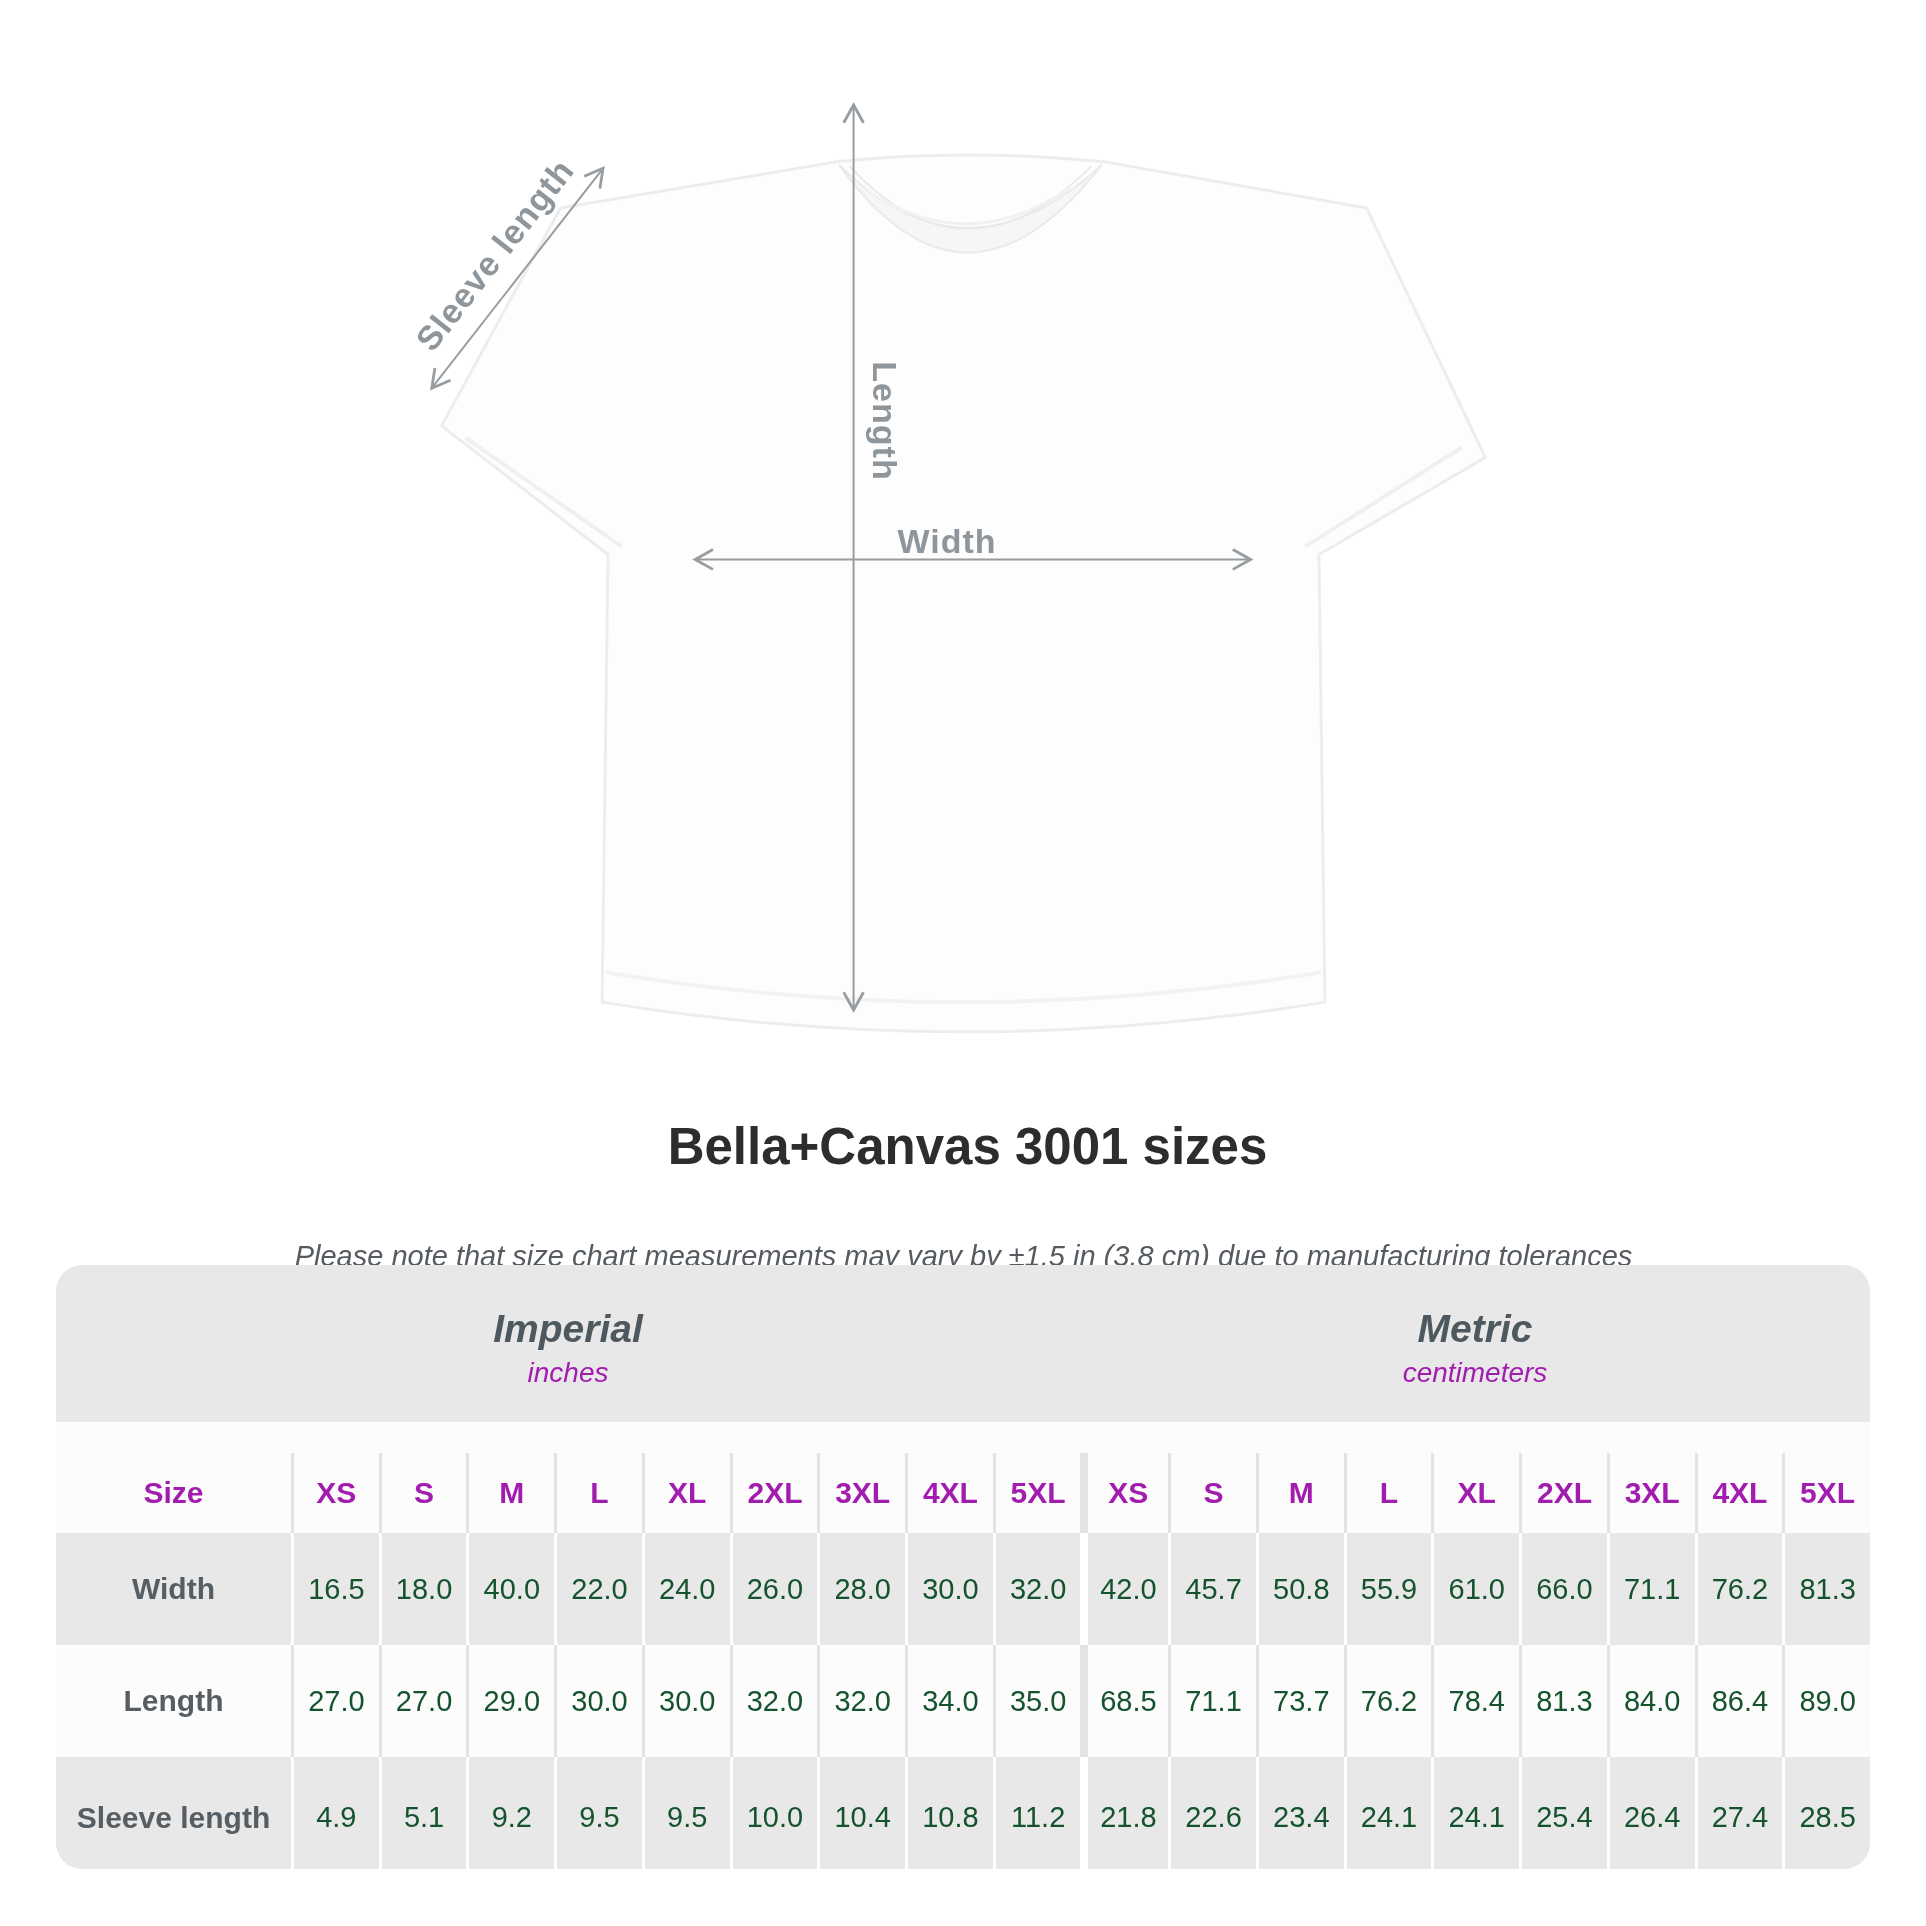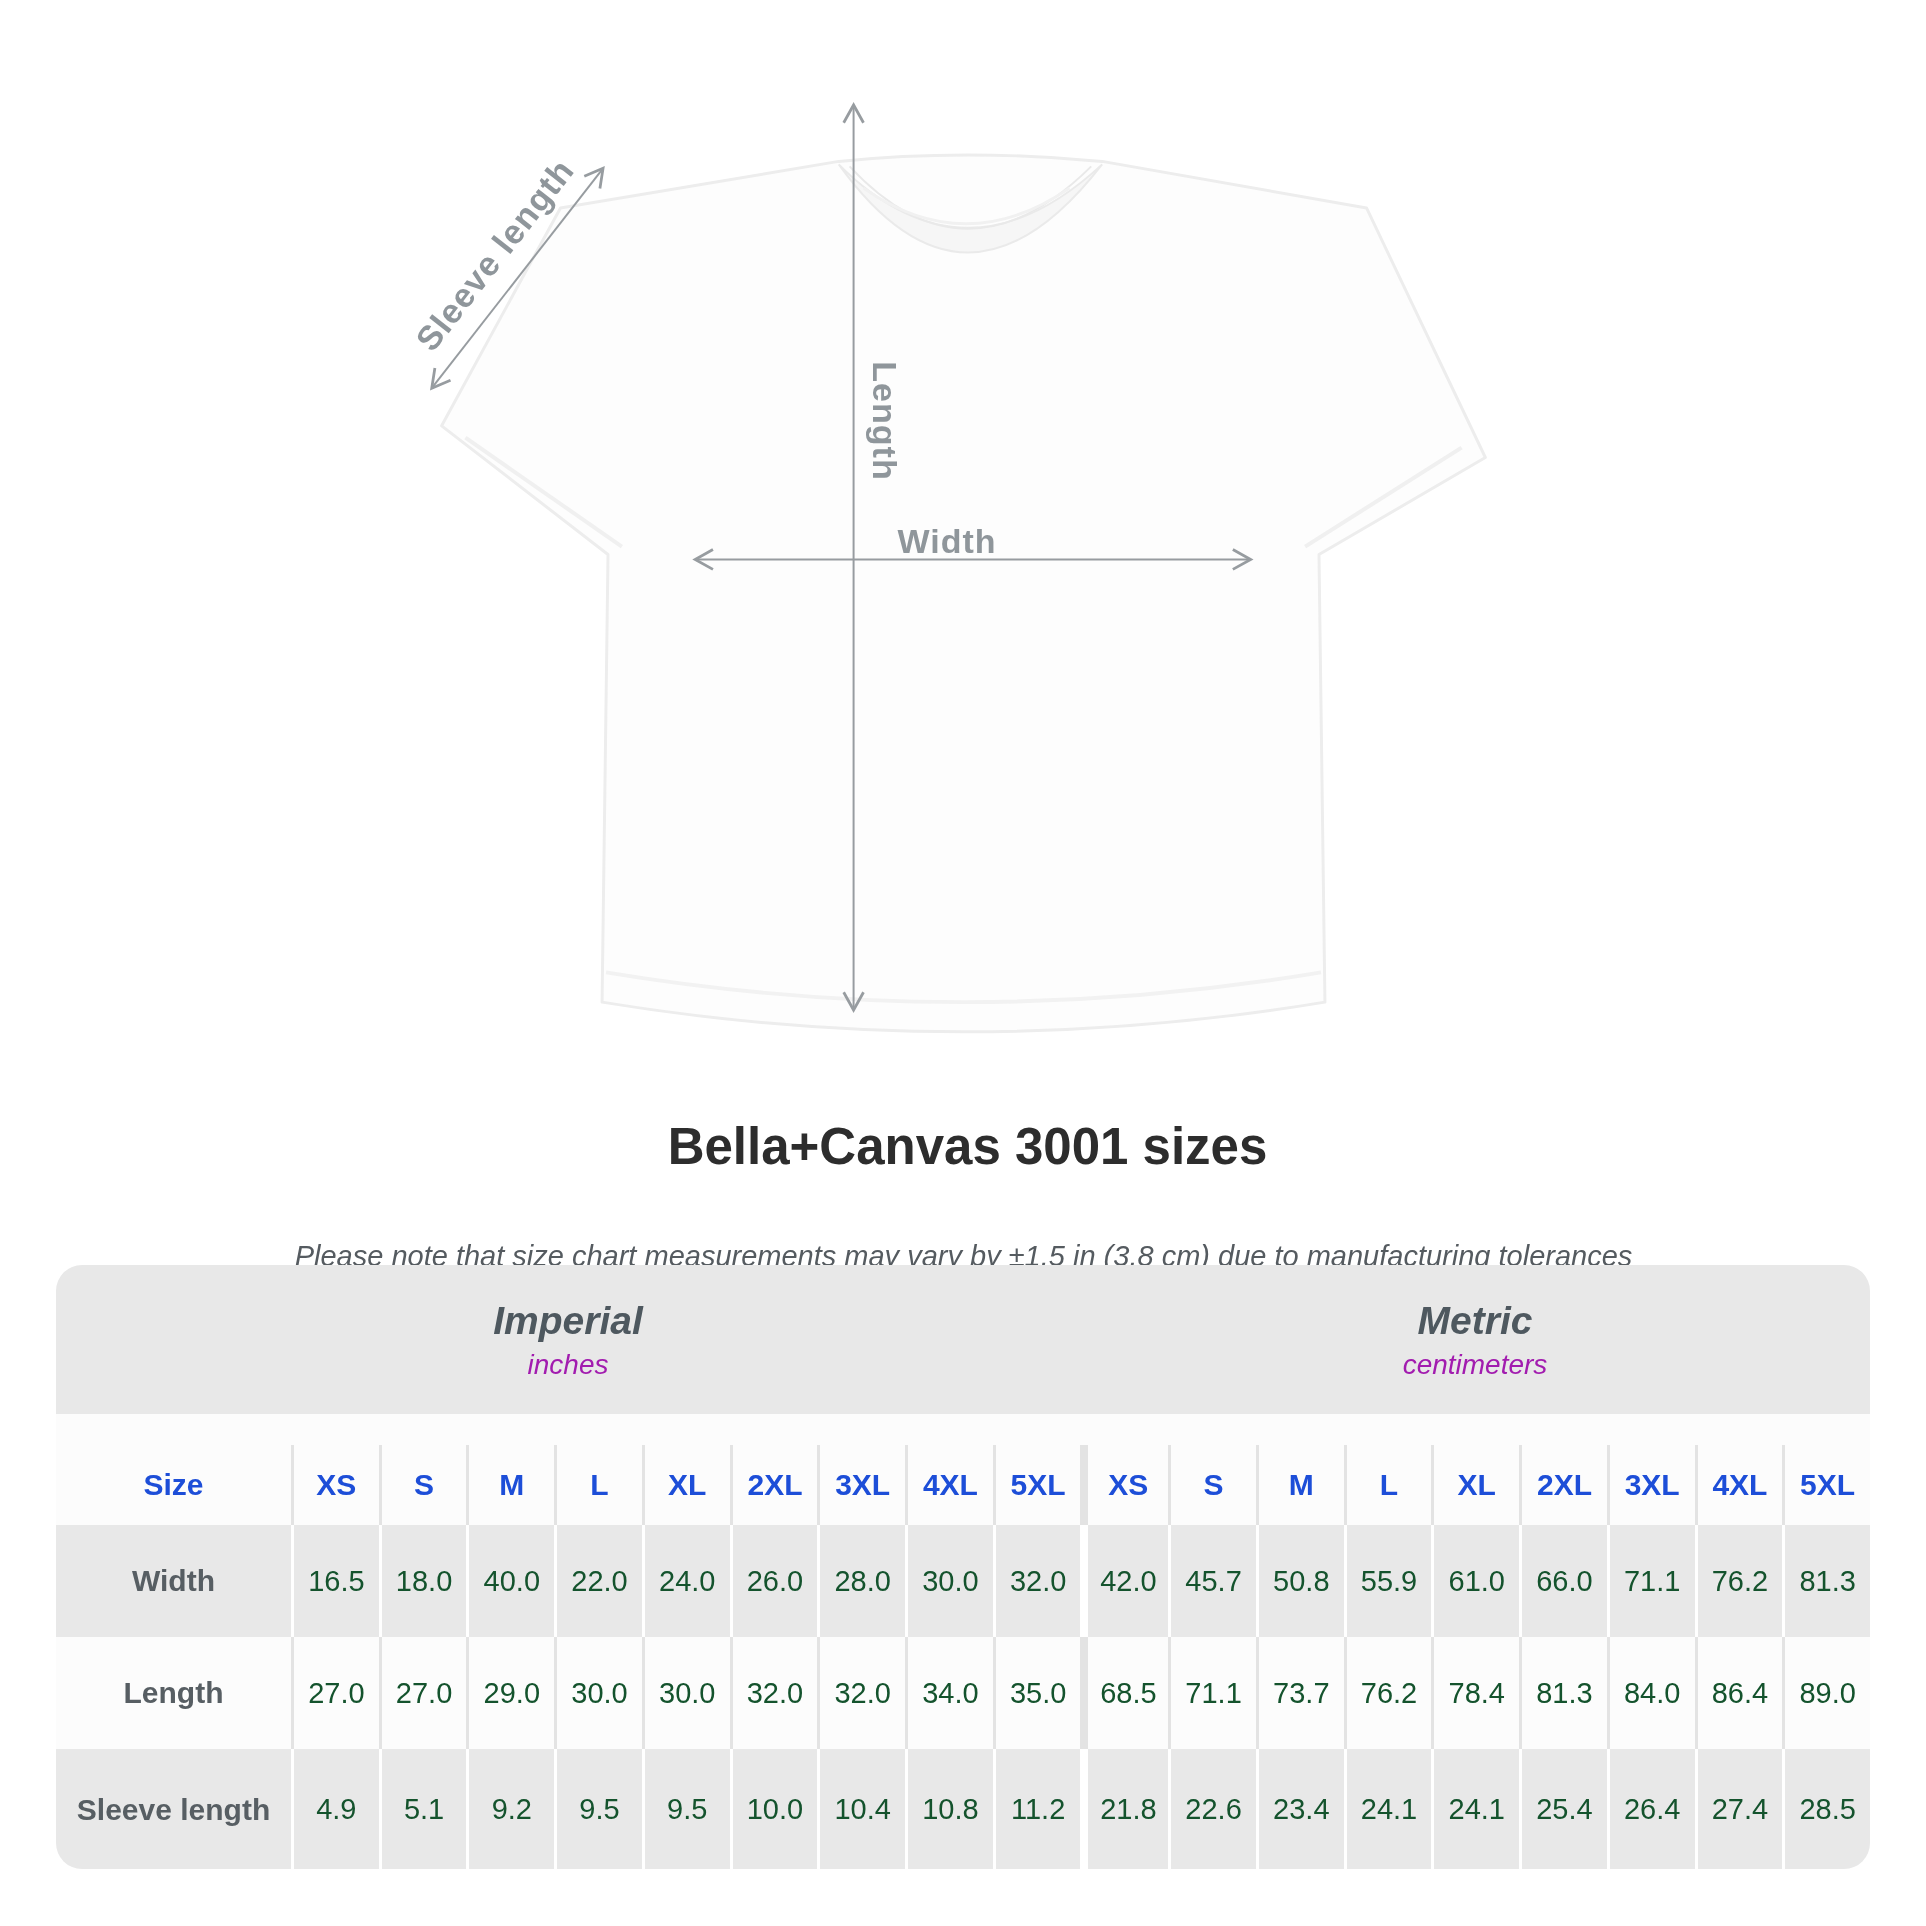--- a/index.html
+++ b/index.html
@@ -23,38 +23,38 @@
   }
   #chart-note{
     position:absolute;left:0;top:1240px;width:100%;text-align:center;
     font-size:29px;font-style:italic;color:#555b60;
   }
   
   #size-table{
     position:absolute;left:56px;top:1265px;width:1814px;height:604px;
     background:#e8e8e8;border-radius:26px;overflow:hidden;
   }
-  #units-band{display:flex;height:149px;width:100%;}
+  #units-band{display:flex;height:149px;width:100%;margin-top:8px;}
   .units-block{display:flex;flex-direction:column;align-items:center;justify-content:center;gap:6px;}
   #units-imperial{width:1024px;}
   #units-metric{flex:1;}
   .units-name{font-style:italic;font-weight:bold;font-size:39px;color:#4e585f;}
   .units-unit{font-style:italic;font-size:28px;color:#a21caf;}
   .t-row{display:grid;grid-template-columns:235px repeat(18,1fr);}
   .size-row{height:111px;}
   .data-row{height:112px;}
   .last-row{height:121px;}
   .row-white{background:#fcfcfc;}
   .row-gray{background:transparent;}
   .cell{display:flex;align-items:center;justify-content:center;border-left:3px solid transparent;}
   .row-white .cell{border-left-color:#e3e3e3;}
   .row-gray .cell{border-left-color:#ffffff;}
   .label-cell{border-left:none !important;font-weight:bold;font-size:30px;color:#575e63;}
   .metric-first{border-left-width:8px !important;}
-  .header-cell{font-weight:bold;font-size:30px;color:#1d4ed8;margin-top:31px;}
+  .header-cell{font-weight:bold;font-size:30px;color:#a21caf;margin-top:31px;}
   .value-cell{font-size:29px;color:#14532d;}
 </style>
 </head>
 <body>
 
 <div style="position:absolute;left:0;top:0;width:1927px;height:1109px;">
   <svg id="shirt-layer" width="1927" height="1927" viewBox="0 0 1946 1946">
     <defs>
       <marker id="ah" viewBox="0 0 12 12" refX="10" refY="6" markerWidth="12" markerHeight="12" orient="auto-start-reverse">
         <path d="M1,1 L10,6 L1,11" fill="none" stroke="#979ca0" stroke-width="1.4"></path>

